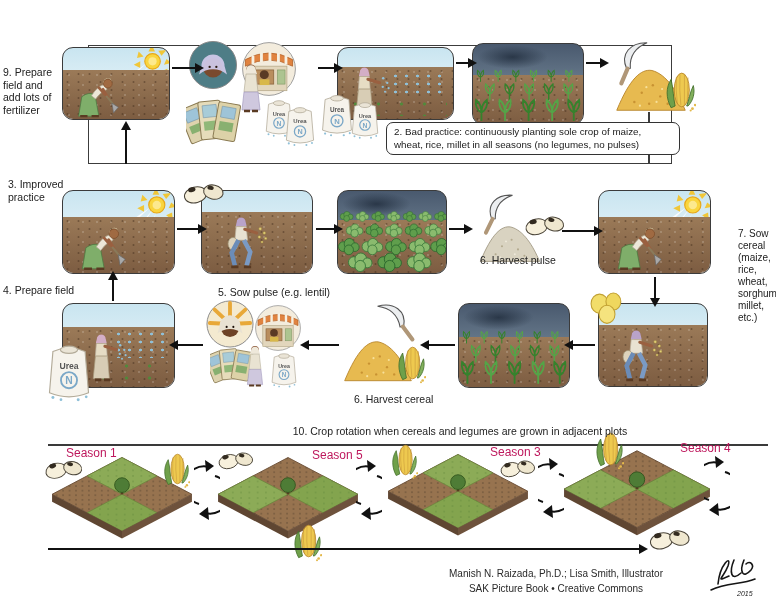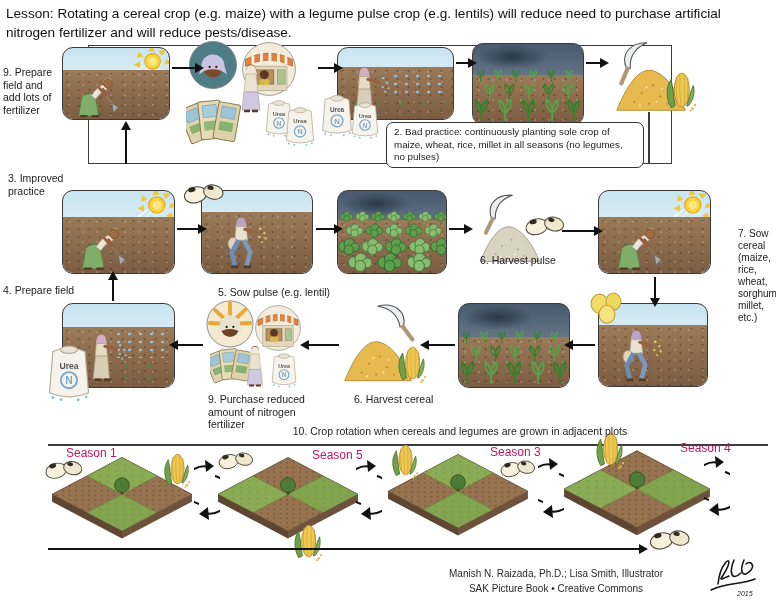--- a/index.html
+++ b/index.html
@@ -330,21 +330,20 @@
         <polygon points="15,62 5,56 14,49" fill="#111"></polygon>
       </g>
   <g id="sig">
         <path d="M11,32 C13,12 25,2 21,14 C17,25 7,31 22,24 M27,8 C22,20 24,30 34,21 M37,8 C32,20 36,27 44,18 C48,13 43,8 39,12 M4,38 C20,30 34,33 48,27" fill="none" stroke="#151515" stroke-width="1.6" stroke-linecap="round"></path>
       </g>
 </defs>
 </svg>
 
 <div id="stage">
 
-  <div id="title">Lesson: Rotating a cereal crop (e.g. maize) with a legume pulse crop (e.g. lentils) will reduce need to purchase artificial nitrogen fertilizer and will reduce pests/disease.</div>
 
   <div id="loop1"></div>
   <div class="vline" style="left:648px;top:112px;height:52px"></div>
   <div class="au" style="left:125px;top:129px;height:35px"></div>
 
   <div class="lbl" style="left:3px;top:66px;width:58px">9. Prepare field and add lots of fertilizer</div>
 
   <div class="panel" style="left:62px;top:47px;width:108px;height:73px">
     <svg class="abs" style="right:-4px;top:-3px;width:54px;height:54px" viewBox="0 0 66 66">
         <use href="#sun"></use>
@@ -412,23 +411,23 @@
         <use href="#pilegold"></use>
       </svg>
     <svg class="abs" style="left:4px;top:-2px;width:54px;height:44px;transform:rotate(-8deg)" viewBox="0 0 44 48">
         <use href="#sickle"></use>
       </svg>
     <svg class="abs" style="left:60px;top:26px;width:32px;height:44px" viewBox="0 0 36 48">
         <use href="#corn"></use>
       </svg>
   </div>
 
-  <div class="box2" style="left:386px;top:122px;width:258px">2. Bad practice: continuously planting sole crop of maize, wheat, rice, millet in all seasons (no legumes, no pulses)</div>
-
-  <div class="lbl" style="left:8px;top:172px;width:72px">3. Improved practice</div>
+  <div class="box2" style="left:386px;top:122px;width:294px">2. Bad practice: continuously planting sole crop of maize, wheat, rice, millet in all seasons (no legumes, no pulses)</div>
+
+  <div class="lbl" style="left:8px;top:178px;width:72px">3. Improved practice</div>
   <div class="lbl" style="left:3px;top:284px;width:95px">4. Prepare field</div>
 
   <div class="panel" style="left:62px;top:190px;width:113px;height:84px">
     <svg class="abs" style="right:-4px;top:-3px;width:56px;height:56px" viewBox="0 0 66 66">
         <use href="#sun"></use>
       </svg>
     <div class="soil" style="height:70%"></div>
     <svg class="abs" style="left:8px;bottom:2px;width:56px;height:50px;z-index:2" viewBox="0 0 64 56">
         <use href="#farmer"></use>
       </svg>
@@ -536,21 +535,20 @@
     <svg class="abs" style="left:4px;top:46px;width:44px;height:46px" viewBox="0 0 56 56">
         <use href="#money"></use>
       </svg>
     <svg class="abs" style="left:38px;top:48px;width:22px;height:44px" viewBox="0 0 26 52">
         <use href="#customer"></use>
       </svg>
     <svg class="abs" style="left:64px;top:54px;width:28px;height:38px" viewBox="0 0 40 54">
         <use href="#bag"></use>
       </svg>
   </div>
-  <div class="lbl" style="left:208px;top:393px;width:112px">9. Purchase reduced amount of nitrogen fertilizer</div>
 
   <div class="al" style="left:177px;top:344px;width:26px"></div>
 
   <div class="panel" style="left:62px;top:303px;width:113px;height:85px">
     <div class="soil" style="height:74%"></div>
     <div class="sprouts" style="height:28%;bottom:5%"></div>
     <div class="specks" style="left:50px;top:26px;width:54px;height:28px"></div>
     <svg class="abs" style="left:14px;bottom:2px;width:54px;height:56px;z-index:2" viewBox="0 0 60 58">
         <use href="#broadcast"></use>
       </svg>

